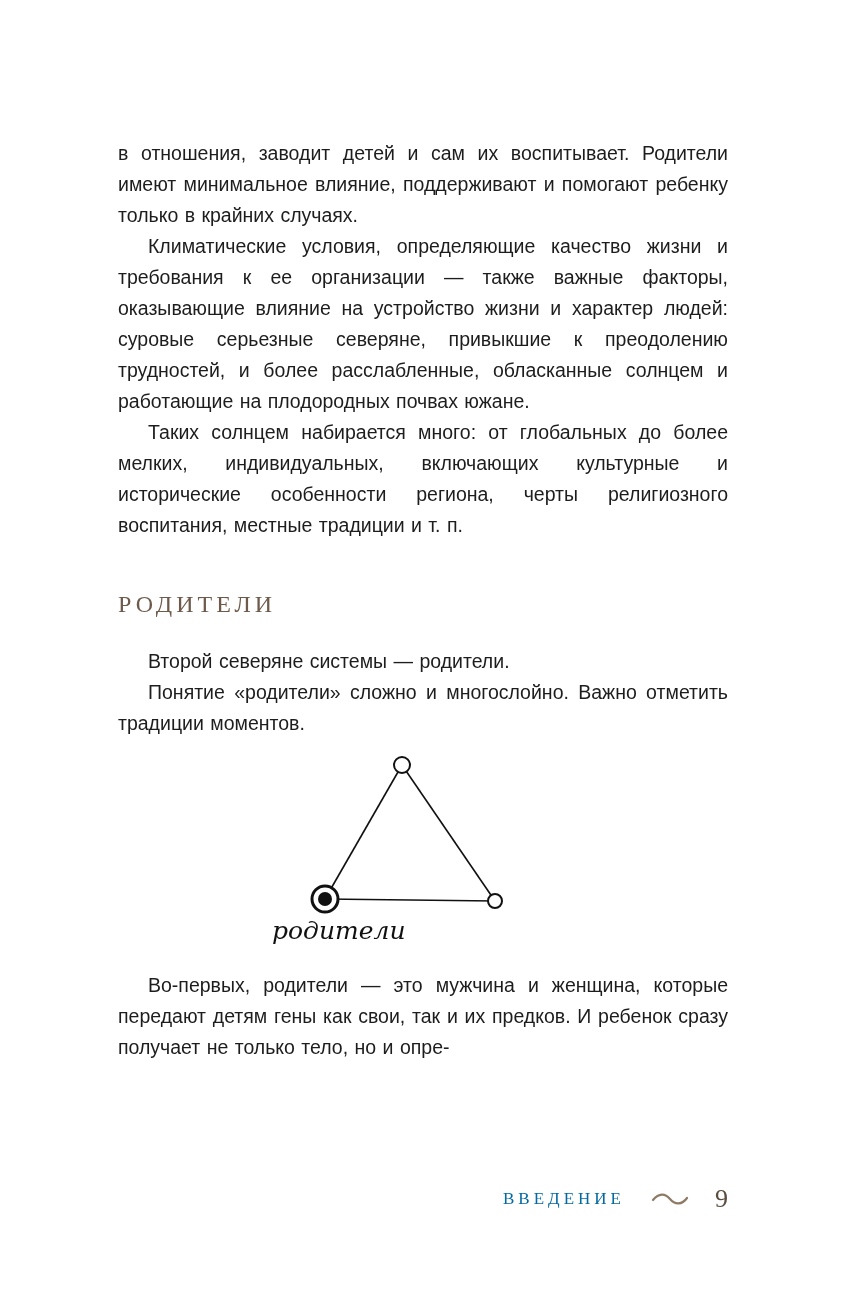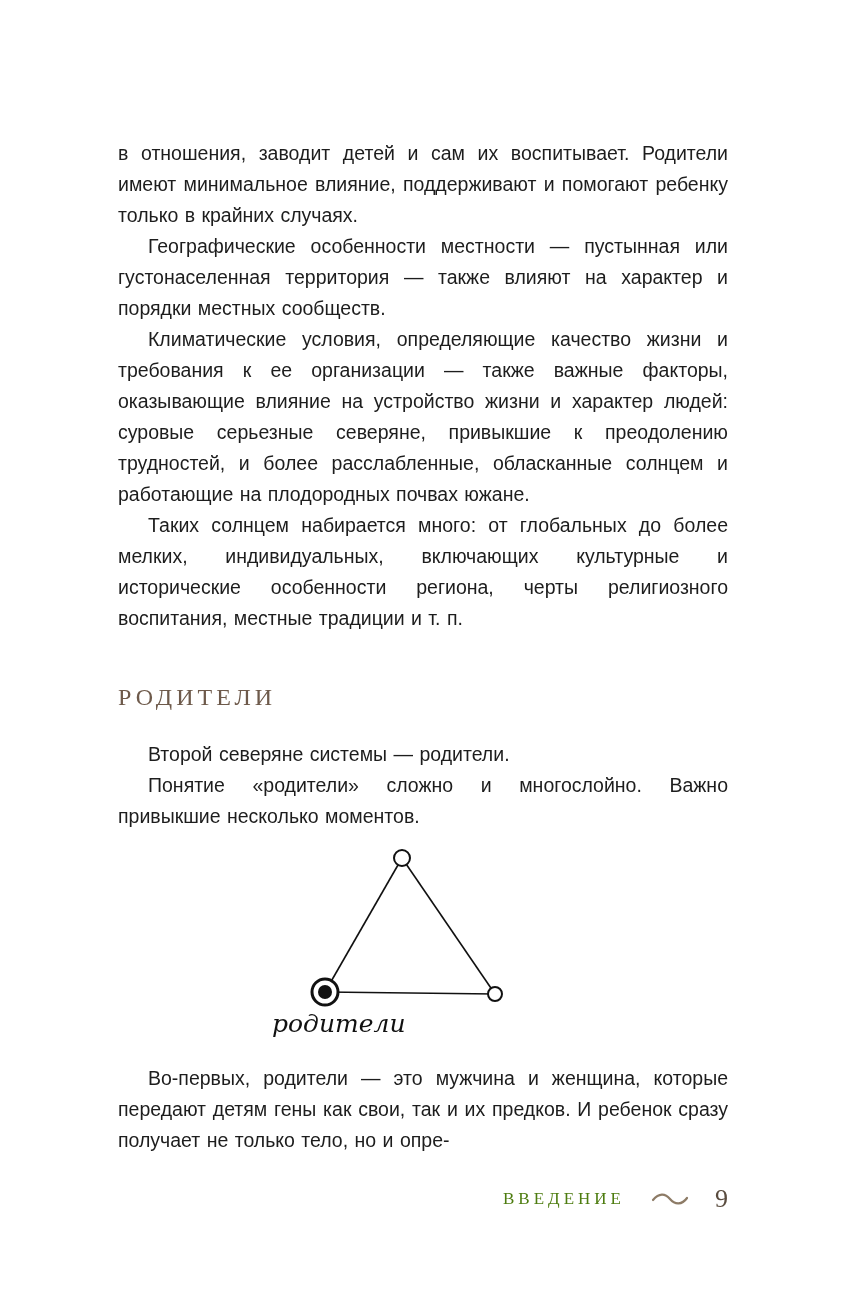--- a/index.html
+++ b/index.html
@@ -63,48 +63,47 @@
     top: 1184px;
     right: 116px;
     display: flex;
     align-items: center;
     gap: 26px;
   }
   .footer-section {
     font-family: "Liberation Serif", serif;
     font-size: 17px;
     letter-spacing: 4px;
-    color: #4d7c0f;
+    color: #0369a1;
   }
   .footer-tilde {
     display: inline-block;
     margin-top: 3px;
   }
   .footer-page-number {
     font-family: "Liberation Serif", serif;
     font-size: 26px;
     color: #5a4c3f;
   }
 </style>
 </head>
 <body>
 
 <div class="page">
 
   <div class="text-block">
 
     <p class="para no-indent">в отношения, заводит детей и сам их воспитывает. Родители имеют минимальное влияние, поддерживают и помогают ребенку только в крайних случаях.</p>
-    <p class="para">Географические особенности местности — пустынная или густонаселенная территория — также влияют на характер и порядки местных сообществ.</p>
     <p class="para">Климатические условия, определяющие качество жизни и требования к ее организации — также важные факторы, оказывающие влияние на устройство жизни и характер людей: суровые серьезные северяне, привыкшие к преодолению трудностей, и более расслабленные, обласканные солнцем и работающие на плодородных почвах южане.</p>
     <p class="para">Таких солнцем набирается много: от глобальных до более мелких, индивидуальных, включающих культурные и исторические особенности региона, черты религиозного воспитания, местные традиции и т. п.</p>
 
     <h2 class="section-heading">РОДИТЕЛИ</h2>
 
     <p class="para">Второй северяне системы — родители.</p>
-    <p class="para">Понятие «родители» сложно и многослойно. Важно привыкшие несколько моментов.</p>
+    <p class="para">Понятие «родители» сложно и многослойно. Важно отметить традиции моментов.</p>
 
     <div class="figure-wrap">
       <svg class="figure-svg" width="300" height="205" viewBox="0 0 300 205">
 
         <line x1="134" y1="14" x2="57" y2="148" stroke="#111111" stroke-width="1.6"></line>
         <line x1="134" y1="14" x2="227" y2="150" stroke="#111111" stroke-width="1.6"></line>
         <line x1="57" y1="148" x2="227" y2="150" stroke="#111111" stroke-width="1.6"></line>
 
         <circle cx="134" cy="14" r="8" fill="#ffffff" stroke="#111111" stroke-width="2"></circle>
 

